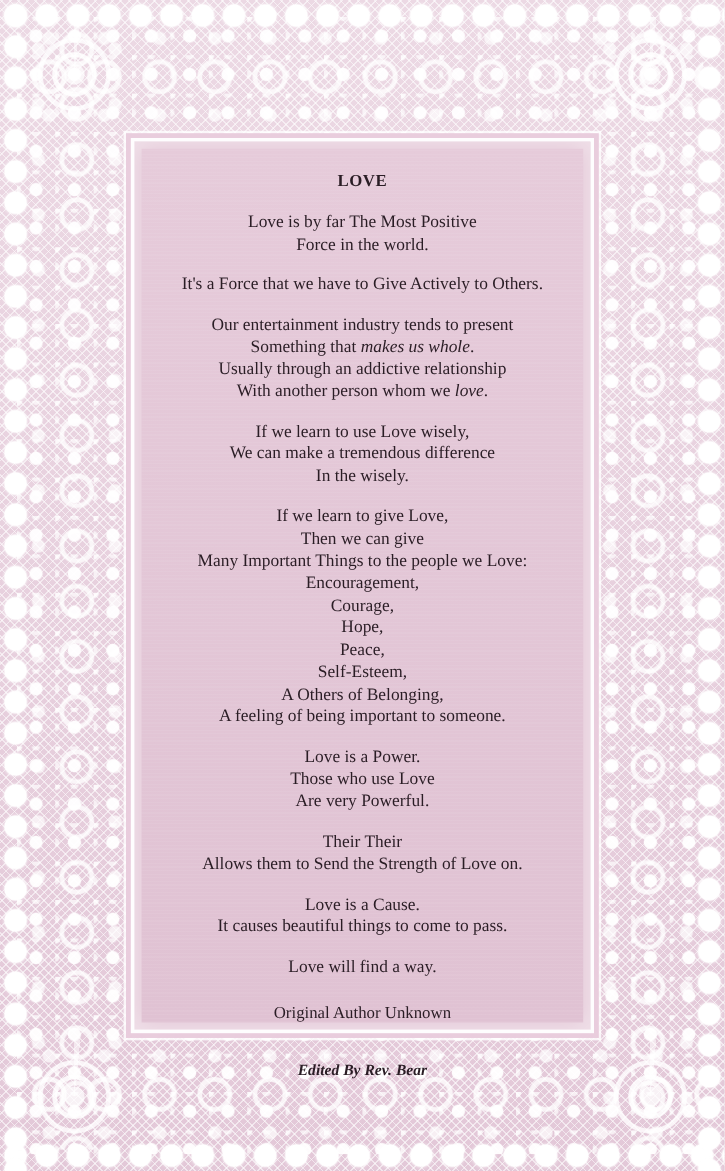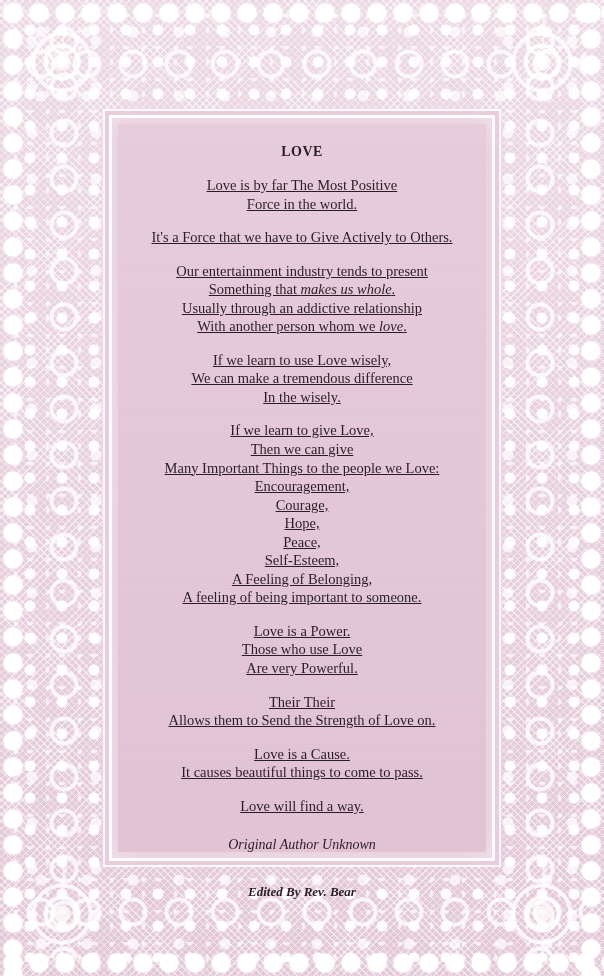--- a/index.html
+++ b/index.html
@@ -132,26 +132,24 @@
   .poem-title {
     font-weight: bold;
     font-size: 14px;
     letter-spacing: 0.5px;
     margin: 0 0 16px 0;
   }
   .stanza {
     margin: 0 0 15px 0;
     font-size: 14.5px;
     line-height: 1.28;
-    text-decoration: underline;
   }
   .stanza .line { display: block; white-space: nowrap; }
   .stanza em { font-style: italic; }
   .credit {
-    font-style: italic;
     font-size: 14px;
     margin: 22px 0 0 0;
   }
   .credit2 {
     font-style: italic;
     font-weight: bold;
     font-size: 13px;
     margin: 31px 0 0 0;
   }
 </style>
@@ -208,21 +206,21 @@
 
     <div class="stanza">
       <span class="line">If we learn to give Love,</span>
       <span class="line">Then we can give</span>
       <span class="line">Many Important Things to the people we Love:</span>
       <span class="line">Encouragement,</span>
       <span class="line">Courage,</span>
       <span class="line">Hope,</span>
       <span class="line">Peace,</span>
       <span class="line">Self-Esteem,</span>
-      <span class="line">A Feeling of Belonging,</span>
+      <span class="line">A Others of Belonging,</span>
       <span class="line">A feeling of being important to someone.</span>
     </div>
 
     <div class="stanza">
       <span class="line">Love is a Power.</span>
       <span class="line">Those who use Love</span>
       <span class="line">Are very Powerful.</span>
     </div>
 
     <div class="stanza">

